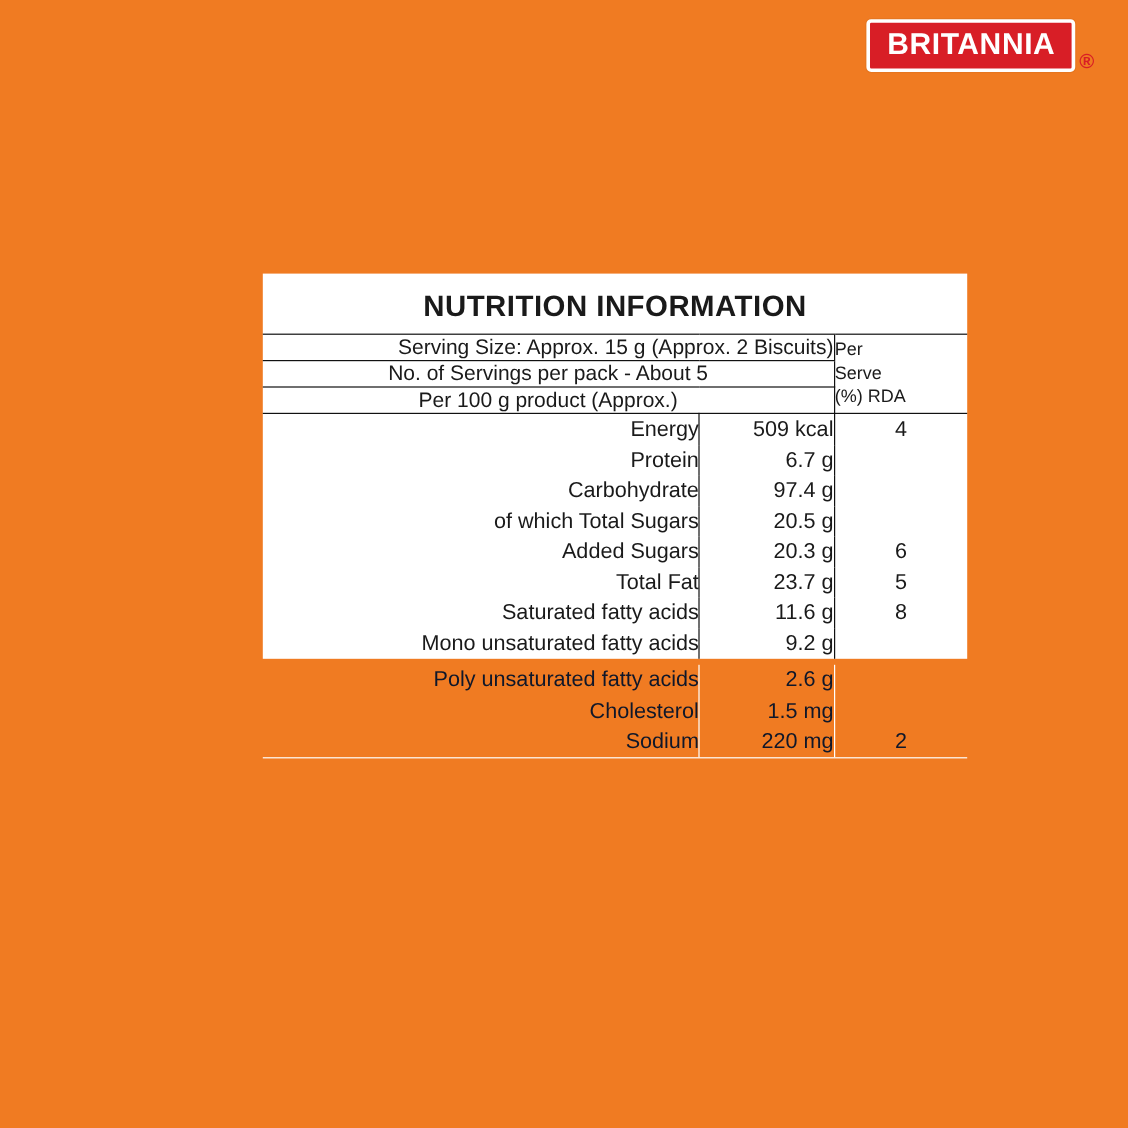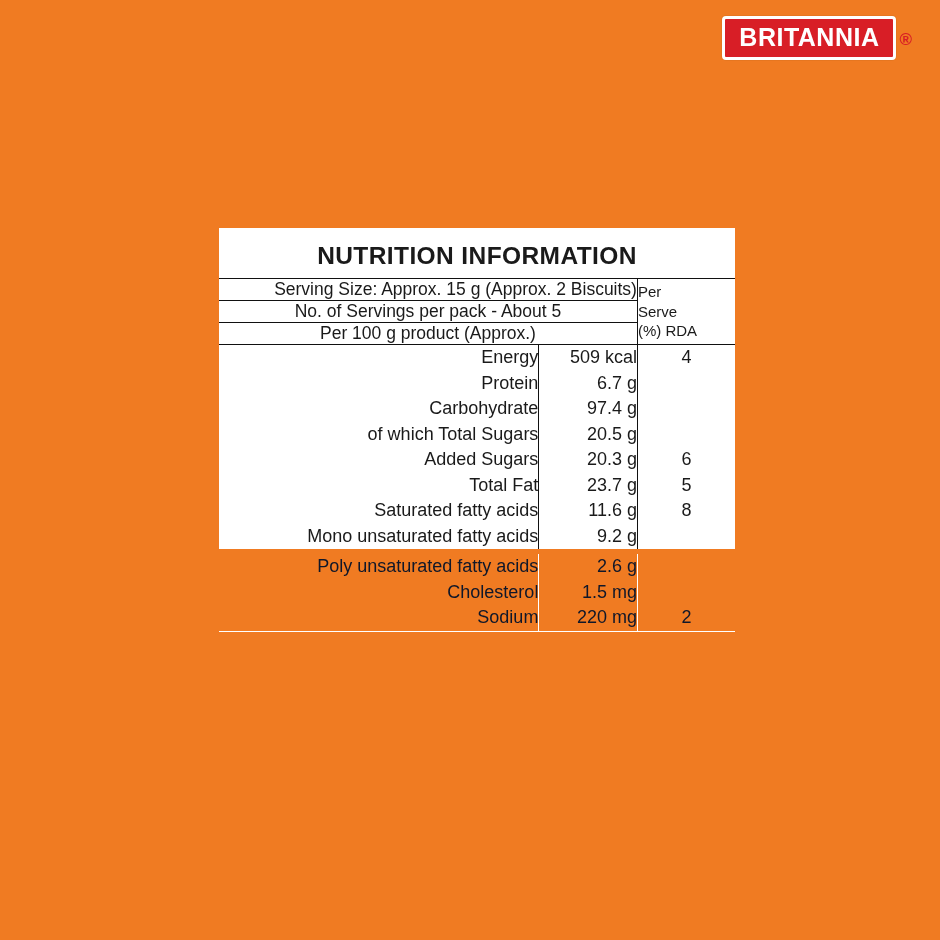--- a/index.html
+++ b/index.html
@@ -14,21 +14,21 @@
     overflow: hidden;
     position: relative;
   }
 
   
   .logo-wrap {
     position: absolute;
     top: 16px;
     right: 28px;
     display: flex;
-    align-items: center;
+    align-items: flex-end;
   }
   .logo-badge {
     position: relative;
     background: #D81E26;
     border: 3px solid #FFFFFF;
     border-radius: 4px;
     padding: 6px 14px 7px 14px;
     box-shadow: 0 0 0 1px rgba(0,0,0,0.04);
   }
   .logo-badge .logo-text {
@@ -54,21 +54,21 @@
     margin-left: 3px;
     line-height: 1;
     margin-top: 2px;
   }
 
   
   .panel {
     position: absolute;
     left: 219px;
     top: 228px;
-    width: 516px;
+    width: 587px;
   }
   .panel-white {
     background: #FFFFFF;
     padding-top: 8px;
   }
   .panel-title {
     text-align: center;
     font-size: 24.5px;
     font-weight: bold;
     color: #1A1A1A;

